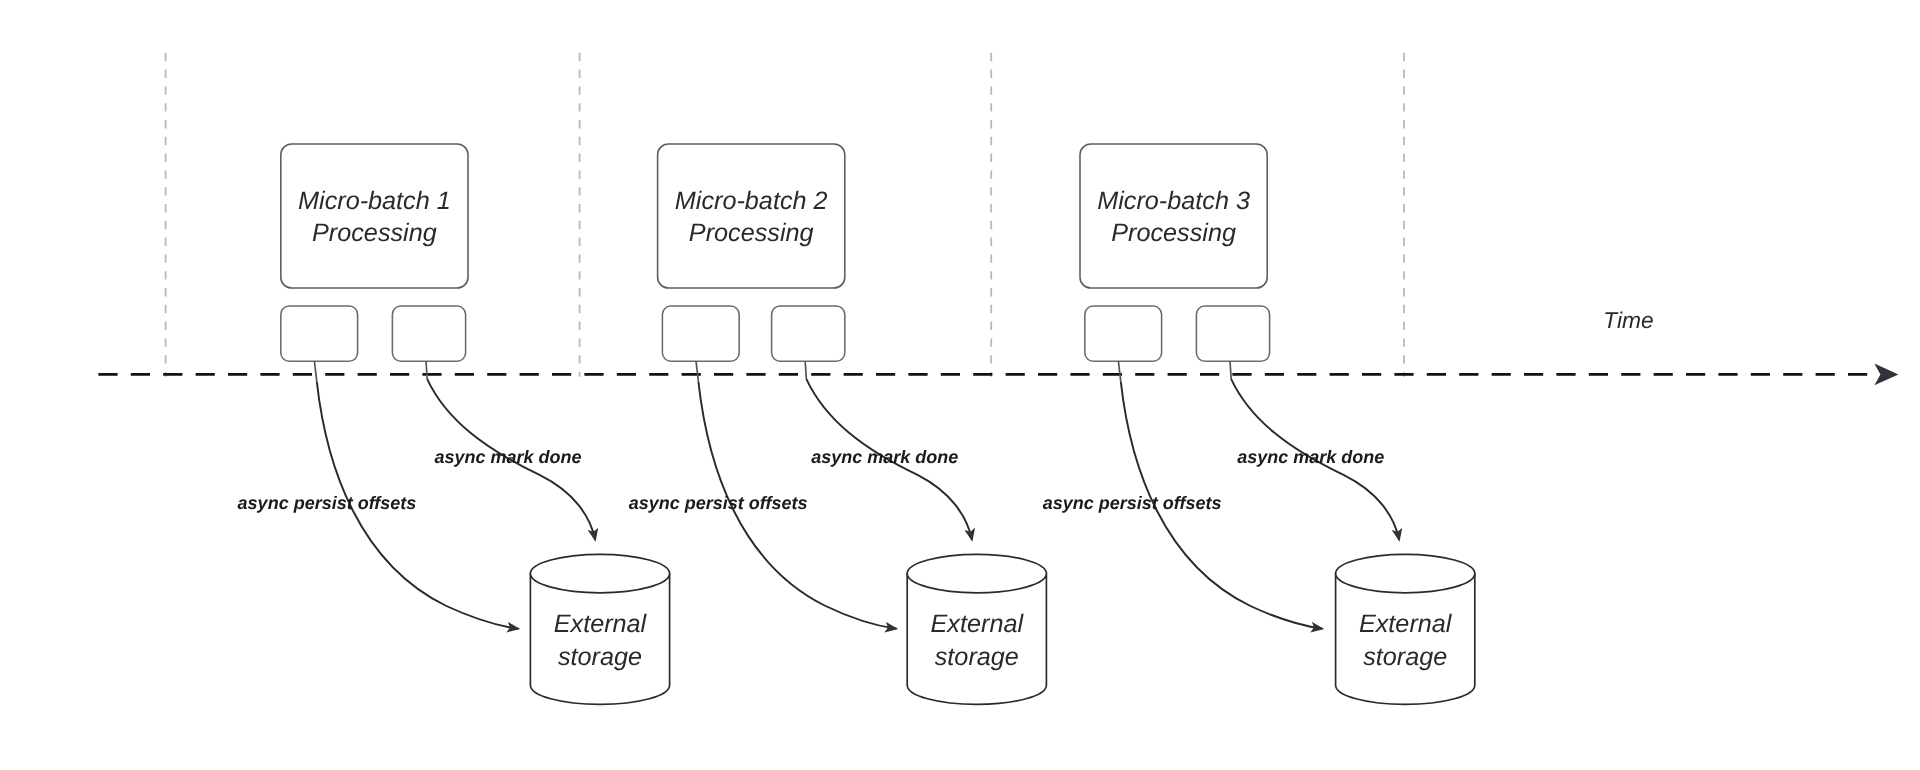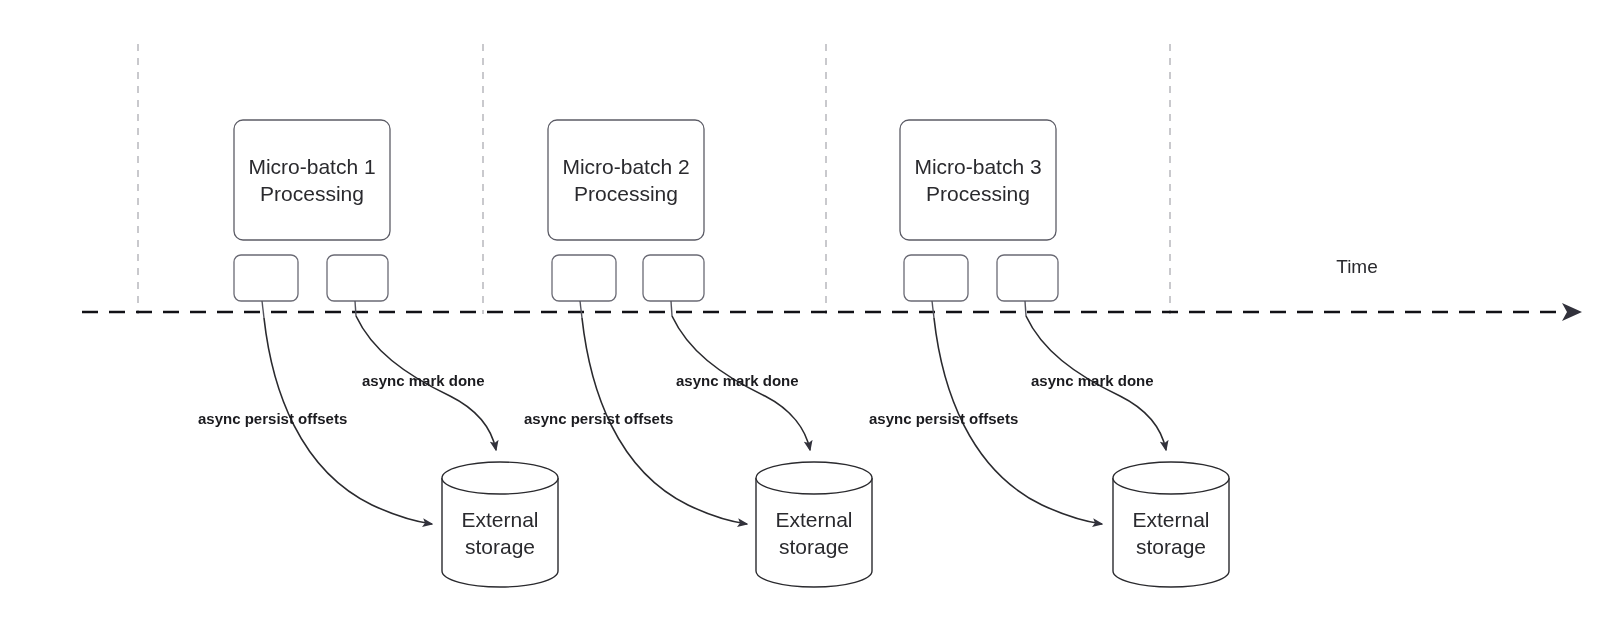--- a/index.html
+++ b/index.html
@@ -11,20 +11,21 @@
     font-family: "Liberation Sans", sans-serif;
     width: 1600px;
     height: 642px;
     overflow: hidden;
   }
   #canvas {
     position: relative;
     width: 1600px;
     height: 642px;
     background: #ffffff;
+    font-style: italic;
   }
   #canvas svg.layer {
     position: absolute;
     left: 0;
     top: 0;
     width: 1600px;
     height: 642px;
   }
   .box-text {
     font-size: 21px;

